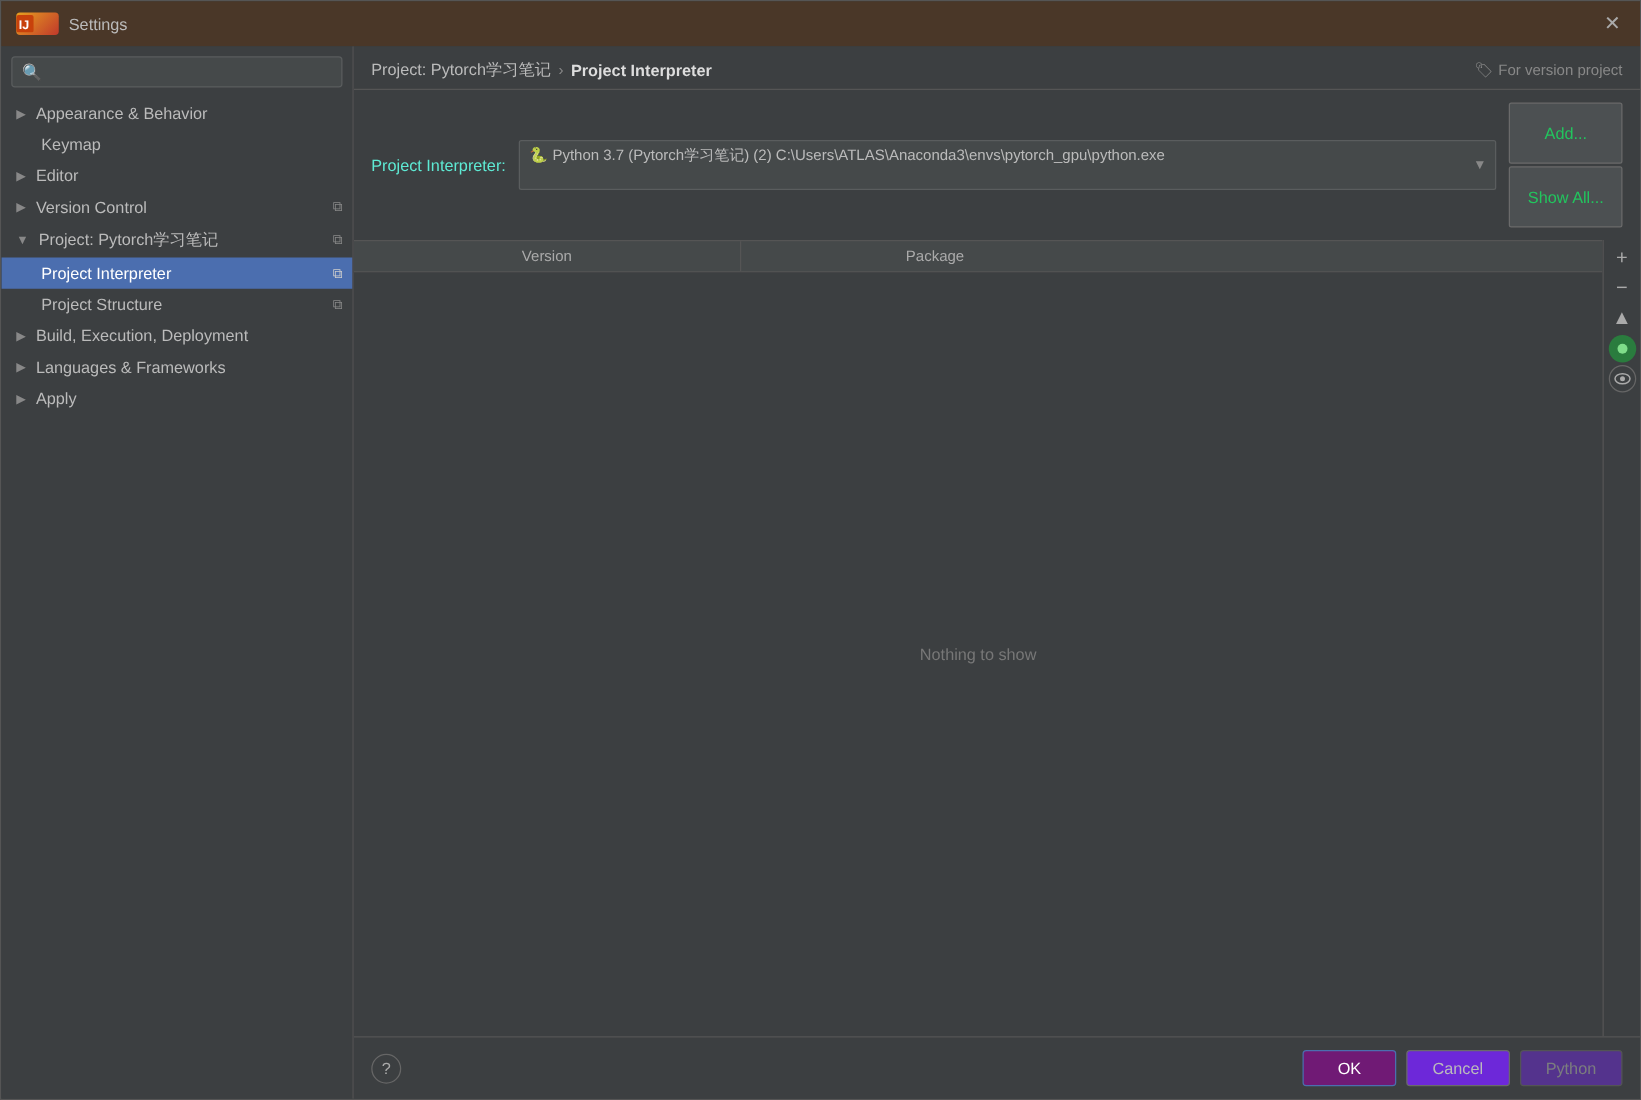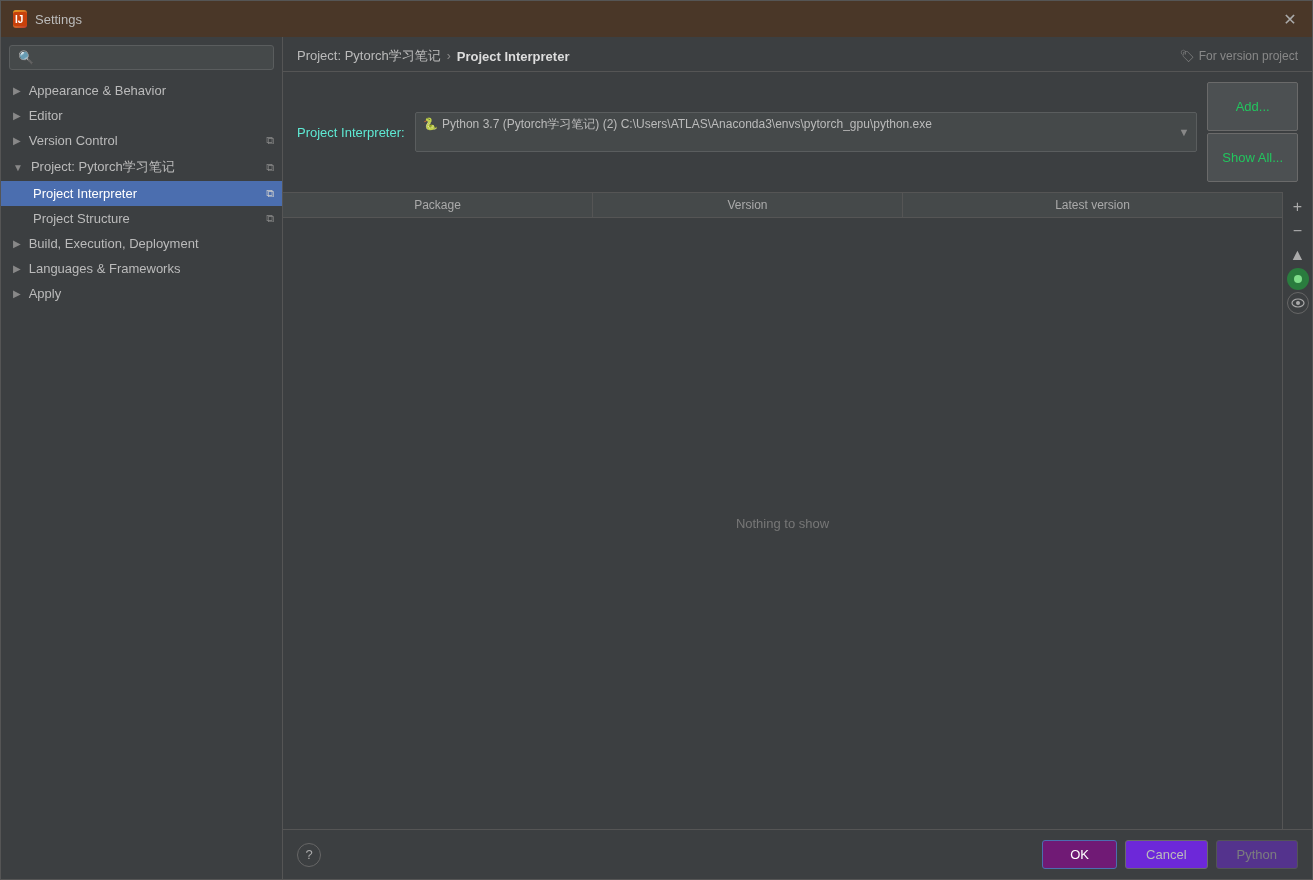--- a/index.html
+++ b/index.html
@@ -32,27 +32,27 @@
       justify-content: space-between;
       padding: 0 12px;
       flex-shrink: 0;
     }
     .title-bar-left {
       display: flex;
       align-items: center;
       gap: 8px;
     }
     .app-icon {
-      width: 14px;
+      width: 34px;
       height: 18px;
       background: linear-gradient(135deg, #e8a020, #c0392b);
       border-radius: 3px;
       display: flex;
       align-items: center;
-      justify-content: flex-end;
+      justify-content: flex-start;
       font-size: 10px;
       color: white;
       font-weight: bold;
     }
     .title-text {
       color: #bbbbbb;
       font-size: 13px;
     }
     .close-btn {
       width: 20px;
@@ -387,20 +387,25 @@
     <div class="sidebar">
       <input type="text" class="search-box" placeholder="🔍" style="">
 
       <div class="sidebar-item">
         <div class="sidebar-item-inner">
           <span class="expand-arrow">▶</span>
           <span class="sidebar-section">Appearance &amp; Behavior</span>
         </div>
       </div>
 
+      <div class="sidebar-item sidebar-child">
+        <div class="sidebar-item-inner">
+          <span>Keymap</span>
+        </div>
+      </div>
 
       <div class="sidebar-item">
         <div class="sidebar-item-inner">
           <span class="expand-arrow">▶</span>
           <span class="sidebar-section">Editor</span>
         </div>
       </div>
 
 
       <div class="sidebar-item">
@@ -475,23 +480,22 @@
         </div>
         <div class="add-show-btns">
           <button class="action-btn">Add...</button>
           <button class="action-btn">Show All...</button>
         </div>
       </div>
 
       <div class="table-area">
         <div class="table-container">
           <div class="table-header">
+            <div class="table-header-cell">Version</div>
             <div class="table-header-cell">Package</div>
-            <div class="table-header-cell">Version</div>
-            <div class="table-header-cell">Latest version</div>
           </div>
           <div class="table-body">
             <span>Nothing to show</span>
           </div>
         </div>
         <div class="side-toolbar">
           <button class="toolbar-btn">+</button>
           <button class="toolbar-btn">−</button>
           <button class="toolbar-btn">▲</button>
           <button class="toolbar-btn green">

